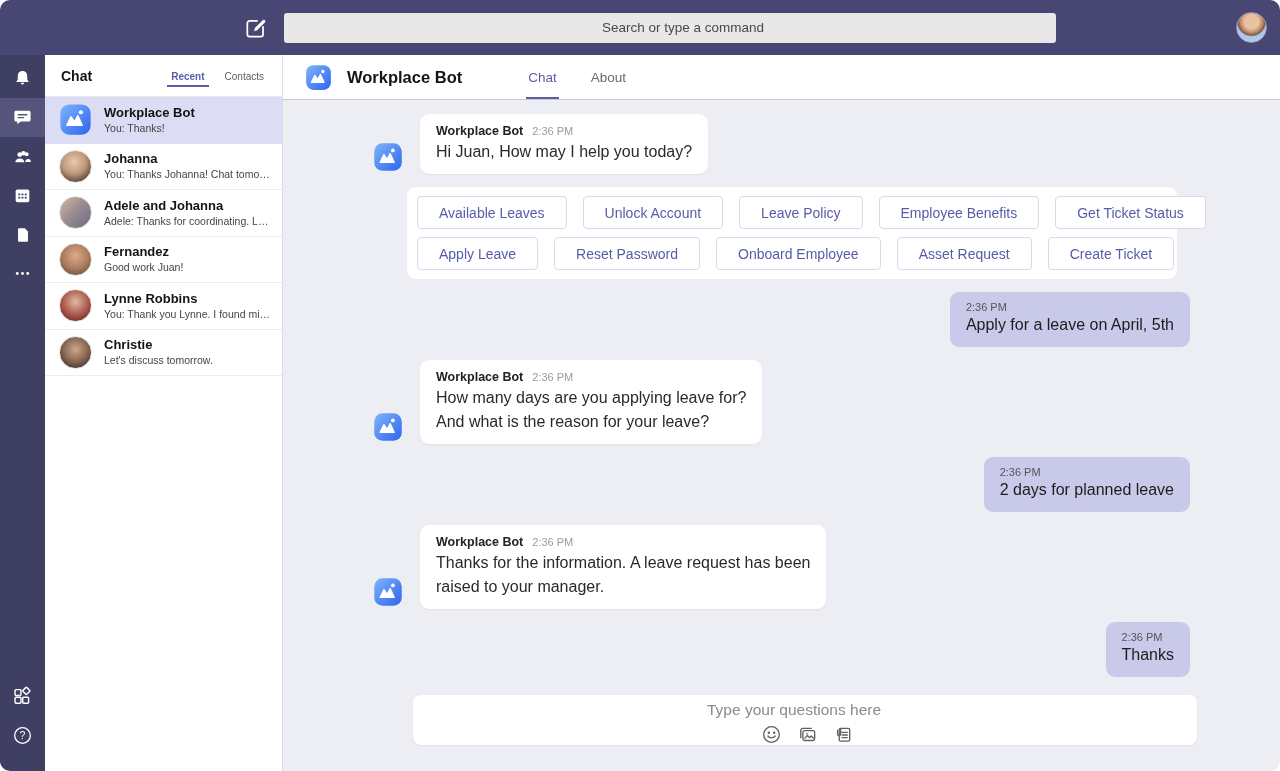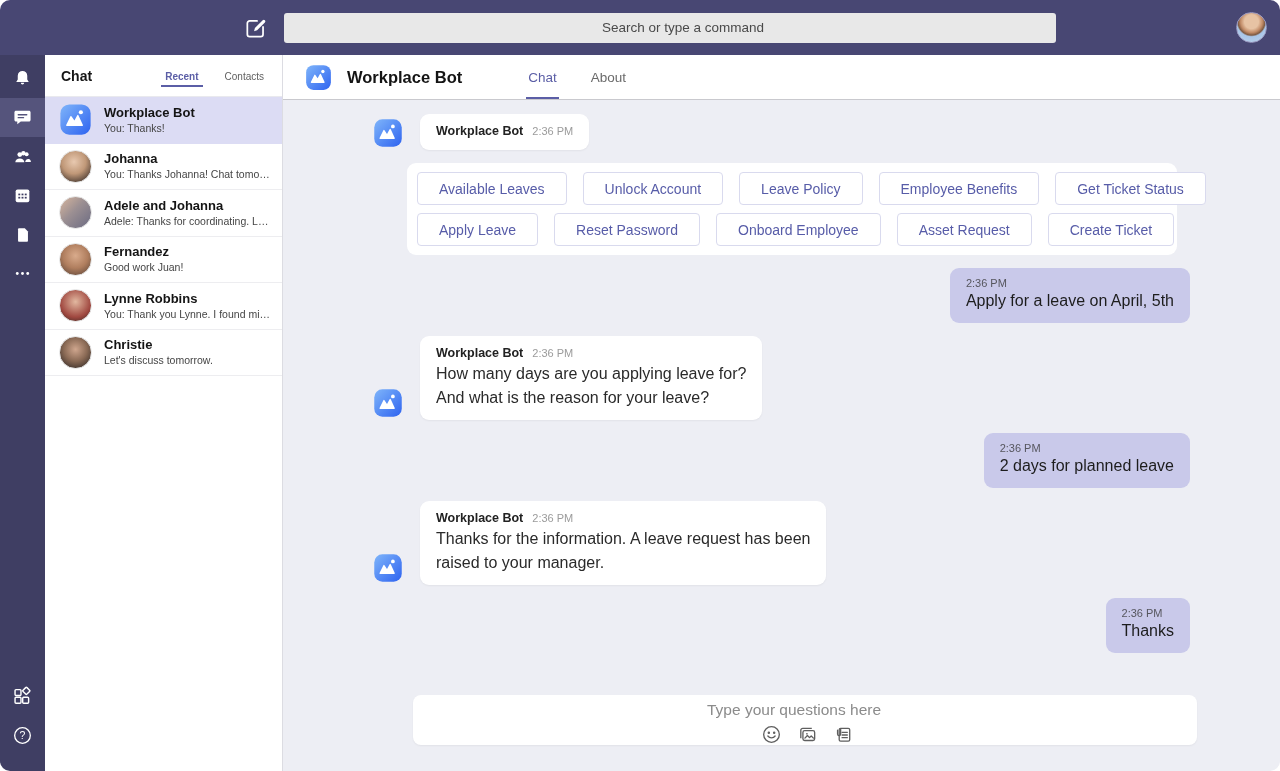--- a/index.html
+++ b/index.html
@@ -28,21 +28,21 @@
   .rail-item{height:39px;display:flex;align-items:center;justify-content:center;cursor:pointer;}
   .rail-item.active{background:#55547c;}
   .rail-bottom{margin-top:auto;padding-bottom:16px;display:flex;flex-direction:column;}
 
   
   .list{position:absolute;top:55px;left:45px;width:238px;bottom:0;background:#fff;z-index:10;
         border-right:1px solid #dcdce2;display:flex;flex-direction:column;}
   .list-header{height:42px;flex:0 0 auto;display:flex;align-items:center;
                border-bottom:1px solid #e9e9ee;padding:0 18px 0 16px;}
   .list-title{font-size:14px;font-weight:bold;color:#151515;}
-  .list-tabs{margin-left:auto;display:flex;gap:26px;}
+  .list-tabs{margin-left:auto;display:flex;gap:20px;}
   .list-tab{font-size:10px;color:#5f5f5f;cursor:pointer;padding:13px 0 11px;position:relative;}
   .list-tab.active{color:#5b5ea6;font-weight:bold;}
   .list-tab.active::after{content:"";position:absolute;left:-4px;right:-4px;bottom:6px;height:2px;background:#5b5ea6;}
   .chat-item{display:flex;align-items:center;gap:12px;padding:0 10px 0 14px;height:46.5px;
              border-bottom:1px solid #ededf0;cursor:pointer;}
   .chat-item.selected{background:#dcdcf4;border-bottom-color:#dcdcf4;}
   .chat-item .av{width:33px;height:33px;border-radius:50%;flex:0 0 auto;border:1px solid #e3e3e3;}
   .chat-item .meta{min-width:0;}
   .chat-item .nm{font-size:13px;font-weight:bold;color:#141414;line-height:16px;}
   .chat-item .pv{font-size:10.5px;color:#454545;line-height:14px;white-space:nowrap;
@@ -264,20 +264,21 @@
         <svg class="bot-msg-avatar" viewBox="0 0 24 24">
             <rect x="1" y="1" width="22" height="22" rx="6.5" fill="url(#botGrad)"></rect>
             <path d="M5.2 16 L8.3 9.7 Q8.7 9 9.2 9.8 L11.2 12.7 L13.3 8.9 Q13.7 8.2 14.2 9 L17.4 16 Q17.7 16.8 16.8 16.8 L5.8 16.8 Q4.9 16.8 5.2 16 Z" fill="#fff"></path>
             <circle cx="15.9" cy="6.7" r="1.5" fill="#fff"></circle>
           </svg>
         <div class="bubble bot-bubble">
           <div class="bubble-head">
             <span class="sender">Workplace Bot</span>
             <span class="time">2:36 PM</span>
           </div>
+          <div class="msg-text">Hi Juan, How may I help you today?</div>
         </div>
       </div>
 
       <div class="quick-replies">
         <div class="qr-row">
           <button class="qr-btn">Available Leaves</button>
           <button class="qr-btn">Unlock Account</button>
           <button class="qr-btn">Leave Policy</button>
           <button class="qr-btn">Employee Benefits</button>
           <button class="qr-btn">Get Ticket Status</button>

